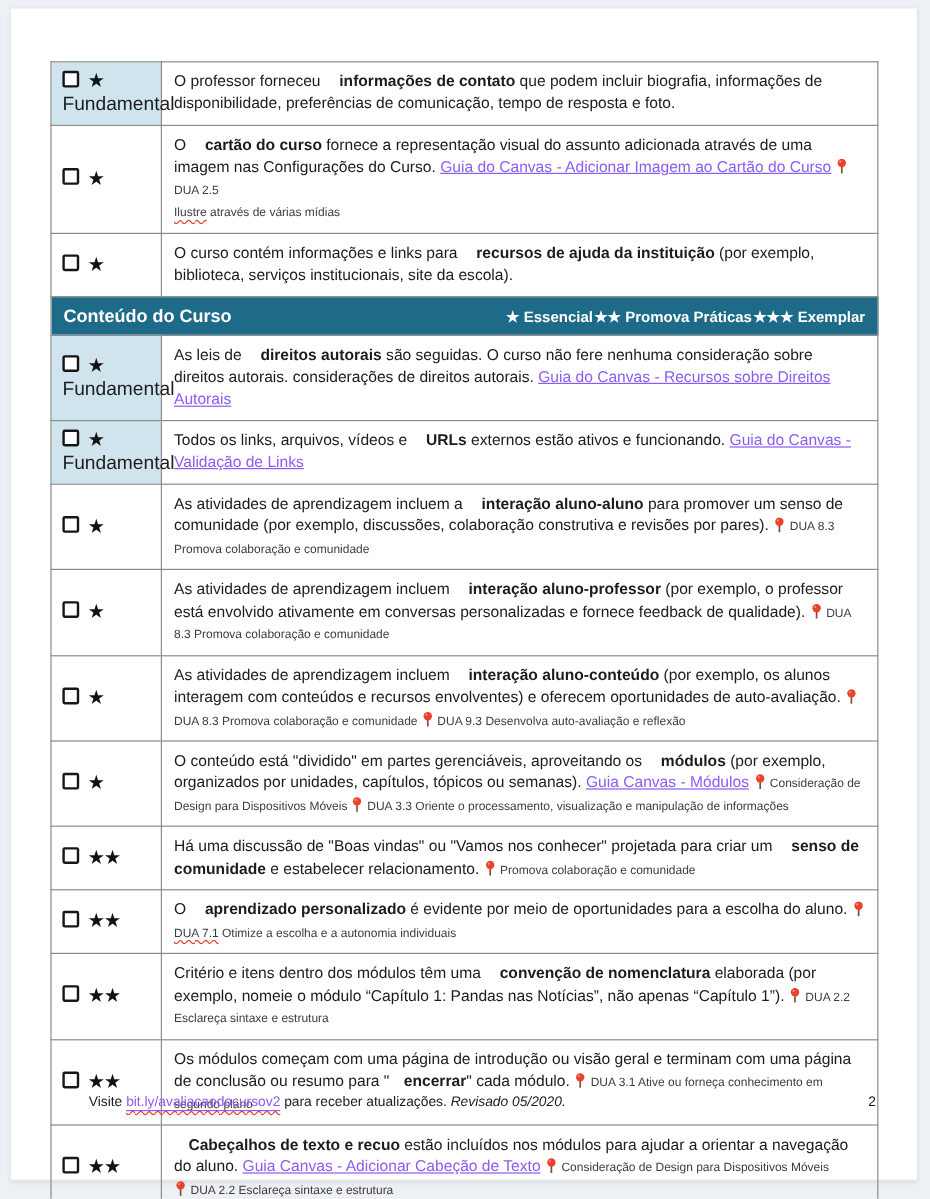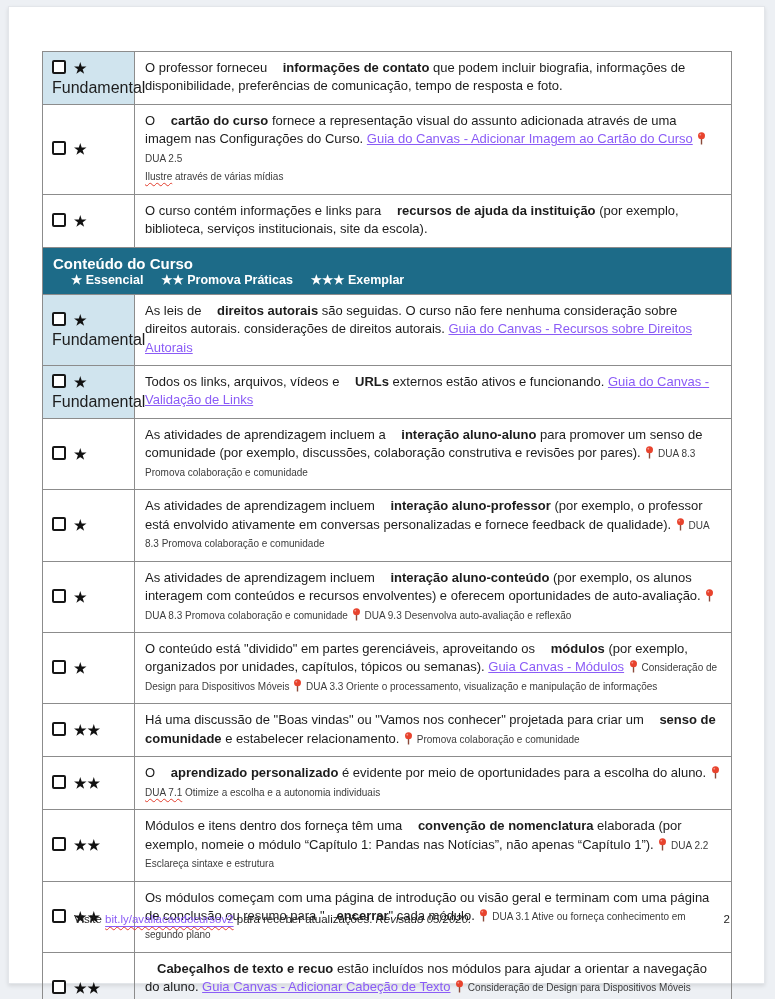--- a/index.html
+++ b/index.html
@@ -20,24 +20,24 @@
   }
   col.c1{width:92px;}
   td{border:1px solid #8c8c8c;vertical-align:middle;box-sizing:border-box;}
   td.check{padding:6px 4px 6px 9px;}
   td.crit{padding:7px 10px 8px 10px;font-size:13px;line-height:1.42;color:#1c1c1c;}
   td.check.blue{background:#d0e4ee;}
   .cbx{display:inline-block;width:10px;height:10px;border:2px solid #161616;border-radius:2px;margin-right:8px;vertical-align:-1px;background:#fff;}
   .stars{font-size:14px;color:#111;letter-spacing:1px;font-weight:bold;}
   .fund{font-size:16px;color:#1d1d1d;margin-top:2px;}
   tr.band td{background:#1d6b88;color:#fff;padding:7px 10px;border-color:#8c8c8c;}
-  .band-inner{display:flex;justify-content:space-between;align-items:baseline;flex-direction:column;}
+  .band-inner{display:flex;justify-content:space-between;align-items:baseline;}
   .band-title{font-size:15px;font-weight:bold;}
   .legend{font-size:12.5px;font-weight:bold;white-space:nowrap;}
-  .legend .li{margin-left:18px;}
+  .legend .li{margin-left:1px;}
   tr.sub td{background:#b6b6b6;font-size:13px;padding:7px 10px;color:#111;}
   b{font-weight:bold;padding-left:12px;}
   .s,.sq{font-size:10px;color:#3d3d3d;}
   .sq{text-decoration:underline;text-decoration-style:wavy;text-decoration-color:#e23c2c;text-decoration-thickness:1px;text-underline-offset:2px;}
   a.lnk{color:#8b5cf6;text-decoration:underline;cursor:pointer;}
   .pin{display:inline-block;margin:0 1px;vertical-align:-2px;line-height:0;}
   .footer{
     position:absolute;left:33px;right:34px;top:906px;
     display:flex;justify-content:space-between;align-items:flex-start;
     font-size:11.5px;color:#1c1c1c;margin-left:32px;
@@ -167,21 +167,21 @@
           <td class="crit"><span class="">O </span><b>aprendizado personalizado</b><span class=""> é evidente por meio de oportunidades para a escolha do aluno. </span><span class="pin"><svg width="9" height="13" viewBox="0 0 9 13">
                 <line x1="4.5" y1="6" x2="4.5" y2="12.5" stroke="#8a4a3a" stroke-width="1.4"></line>
                 <circle cx="4.5" cy="3.8" r="3.5" fill="#e8432d"></circle>
                 <circle cx="3.3" cy="2.7" r="0.9" fill="#f4938a"></circle>
               </svg></span><span class="sq"> DUA 7.1</span><span class="s"> Otimize a escolha e a autonomia individuais</span></td>
         </tr>
         <tr>
           <td class="check">
             <div><span class="cbx"></span><span class="stars">★★</span></div>
           </td>
-          <td class="crit"><span class="">Módulos e itens dentro dos forneça têm uma </span><b>convenção de nomenclatura</b><span class=""> elaborada (por exemplo, nomeie o módulo “Capítulo 1: Pandas nas Notícias”, não apenas “Capítulo 1”). </span><span class="pin"><svg width="9" height="13" viewBox="0 0 9 13">
+          <td class="crit"><span class="">Critério e itens dentro dos módulos têm uma </span><b>convenção de nomenclatura</b><span class=""> elaborada (por exemplo, nomeie o módulo “Capítulo 1: Pandas nas Notícias”, não apenas “Capítulo 1”). </span><span class="pin"><svg width="9" height="13" viewBox="0 0 9 13">
                 <line x1="4.5" y1="6" x2="4.5" y2="12.5" stroke="#8a4a3a" stroke-width="1.4"></line>
                 <circle cx="4.5" cy="3.8" r="3.5" fill="#e8432d"></circle>
                 <circle cx="3.3" cy="2.7" r="0.9" fill="#f4938a"></circle>
               </svg></span><span class="s"> DUA 2.2 Esclareça sintaxe e estrutura</span></td>
         </tr>
         <tr>
           <td class="check">
             <div><span class="cbx"></span><span class="stars">★★</span></div>
           </td>
           <td class="crit"><span class="">Os módulos começam com uma página de introdução ou visão geral e terminam com uma página de conclusão ou resumo para "</span><b>encerrar</b><span class="">" cada módulo. </span><span class="pin"><svg width="9" height="13" viewBox="0 0 9 13">

